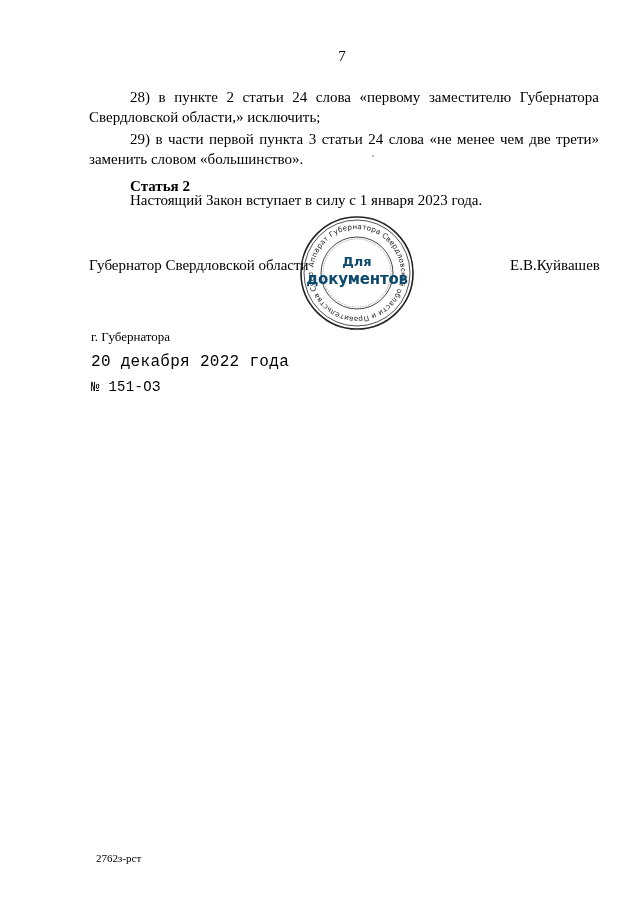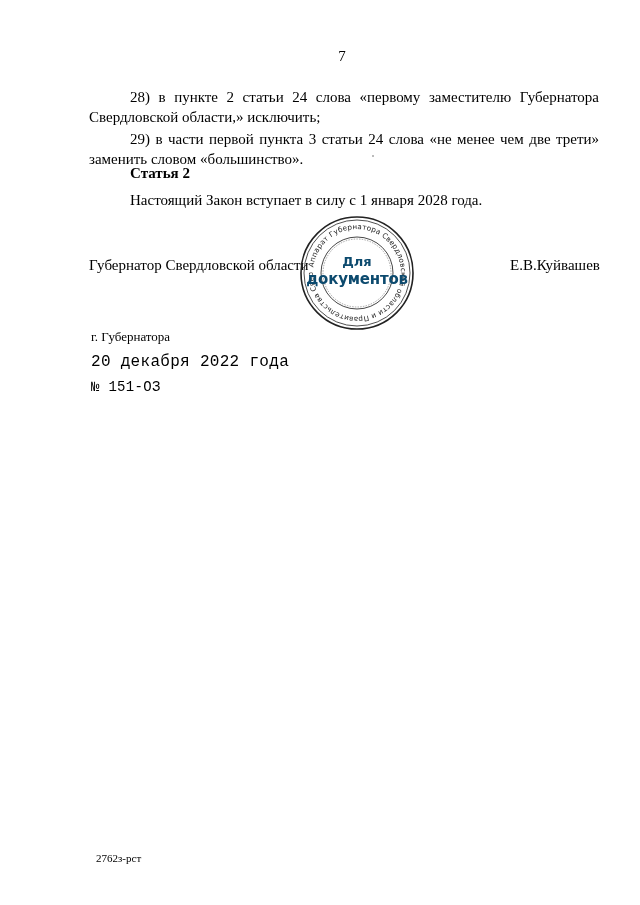--- a/index.html
+++ b/index.html
@@ -5,21 +5,21 @@
     html, body { margin: 0; padding: 0; background: #ffffff; }
     body { width: 640px; height: 905px; position: relative; overflow: hidden; color: #000; }
     .serif { font-family: "Liberation Serif", "DejaVu Serif", serif; }
     .mono { font-family: "Liberation Mono", "DejaVu Sans Mono", monospace; }
     .abs { position: absolute; }
     .page-num { left: 0; width: 684px; top: 48px; text-align: center; font-size: 15px; }
     .para { left: 89px; width: 510px; font-size: 15px; line-height: 20px; text-align: justify; }
     .para .indent { display: inline-block; width: 41px; }
     .p28 { top: 87px; }
     .p29 { top: 129px; }
-    .heading { left: 130px; top: 165px; font-size: 15px; font-weight: bold; }
+    .heading { left: 130px; top: 178px; font-size: 15px; font-weight: bold; }
     .effective { left: 130px; top: 192px; font-size: 15px; }
     .sign-left { left: 89px; top: 257px; font-size: 15px; }
     .sign-right { left: 510px; top: 257px; font-size: 15px; }
     .city { left: 91px; top: 329px; font-size: 13px; }
     .date { left: 91px; top: 346px; font-size: 16px; letter-spacing: 0.3px; margin-top: 7px; }
     .num { left: 91px; top: 362px; font-size: 14px; letter-spacing: 0.3px; margin-top: 17px; }
     .footer { left: 96px; top: 852px; font-size: 11px; }
     .stamp { left: 299px; top: 215px; width: 116px; height: 116px; }
     .stamp-center { position: absolute; left: 0; width: 116px; text-align: center;
       font-family: "DejaVu Sans", sans-serif; font-weight: bold; color: #0c4a6e; }
@@ -40,21 +40,21 @@
   </div>
 
   <div class="abs serif para p29">
     <span class="indent"></span><span>29)</span>
     <span>в части первой пункта 3 статьи 24 слова «не менее чем две трети» заменить словом «большинство».</span>
   </div>
 
   <div class="abs dot"></div>
 
   <div class="abs serif heading">Статья 2</div>
-  <div class="abs serif effective">Настоящий Закон вступает в силу с 1 января 2028 года.</div>
+  <div class="abs serif effective">Настоящий Закон вступает в силу с 1 января 2023 года.</div>
 
   <div class="abs serif sign-left">Губернатор Свердловской области</div>
   <div class="abs serif sign-right">Е.В.Куйвашев</div>
 
   <div class="abs stamp">
     <svg width="116" height="116" viewBox="0 0 116 116">
       <defs>
         <path id="ringPath" d="M58,58 m-44,0 a44,44 0 1,1 88,0 a44,44 0 1,1 -88,0"></path>
       </defs>
       <circle cx="58" cy="58" r="56" fill="none" stroke="#222" stroke-width="1.6"></circle>

